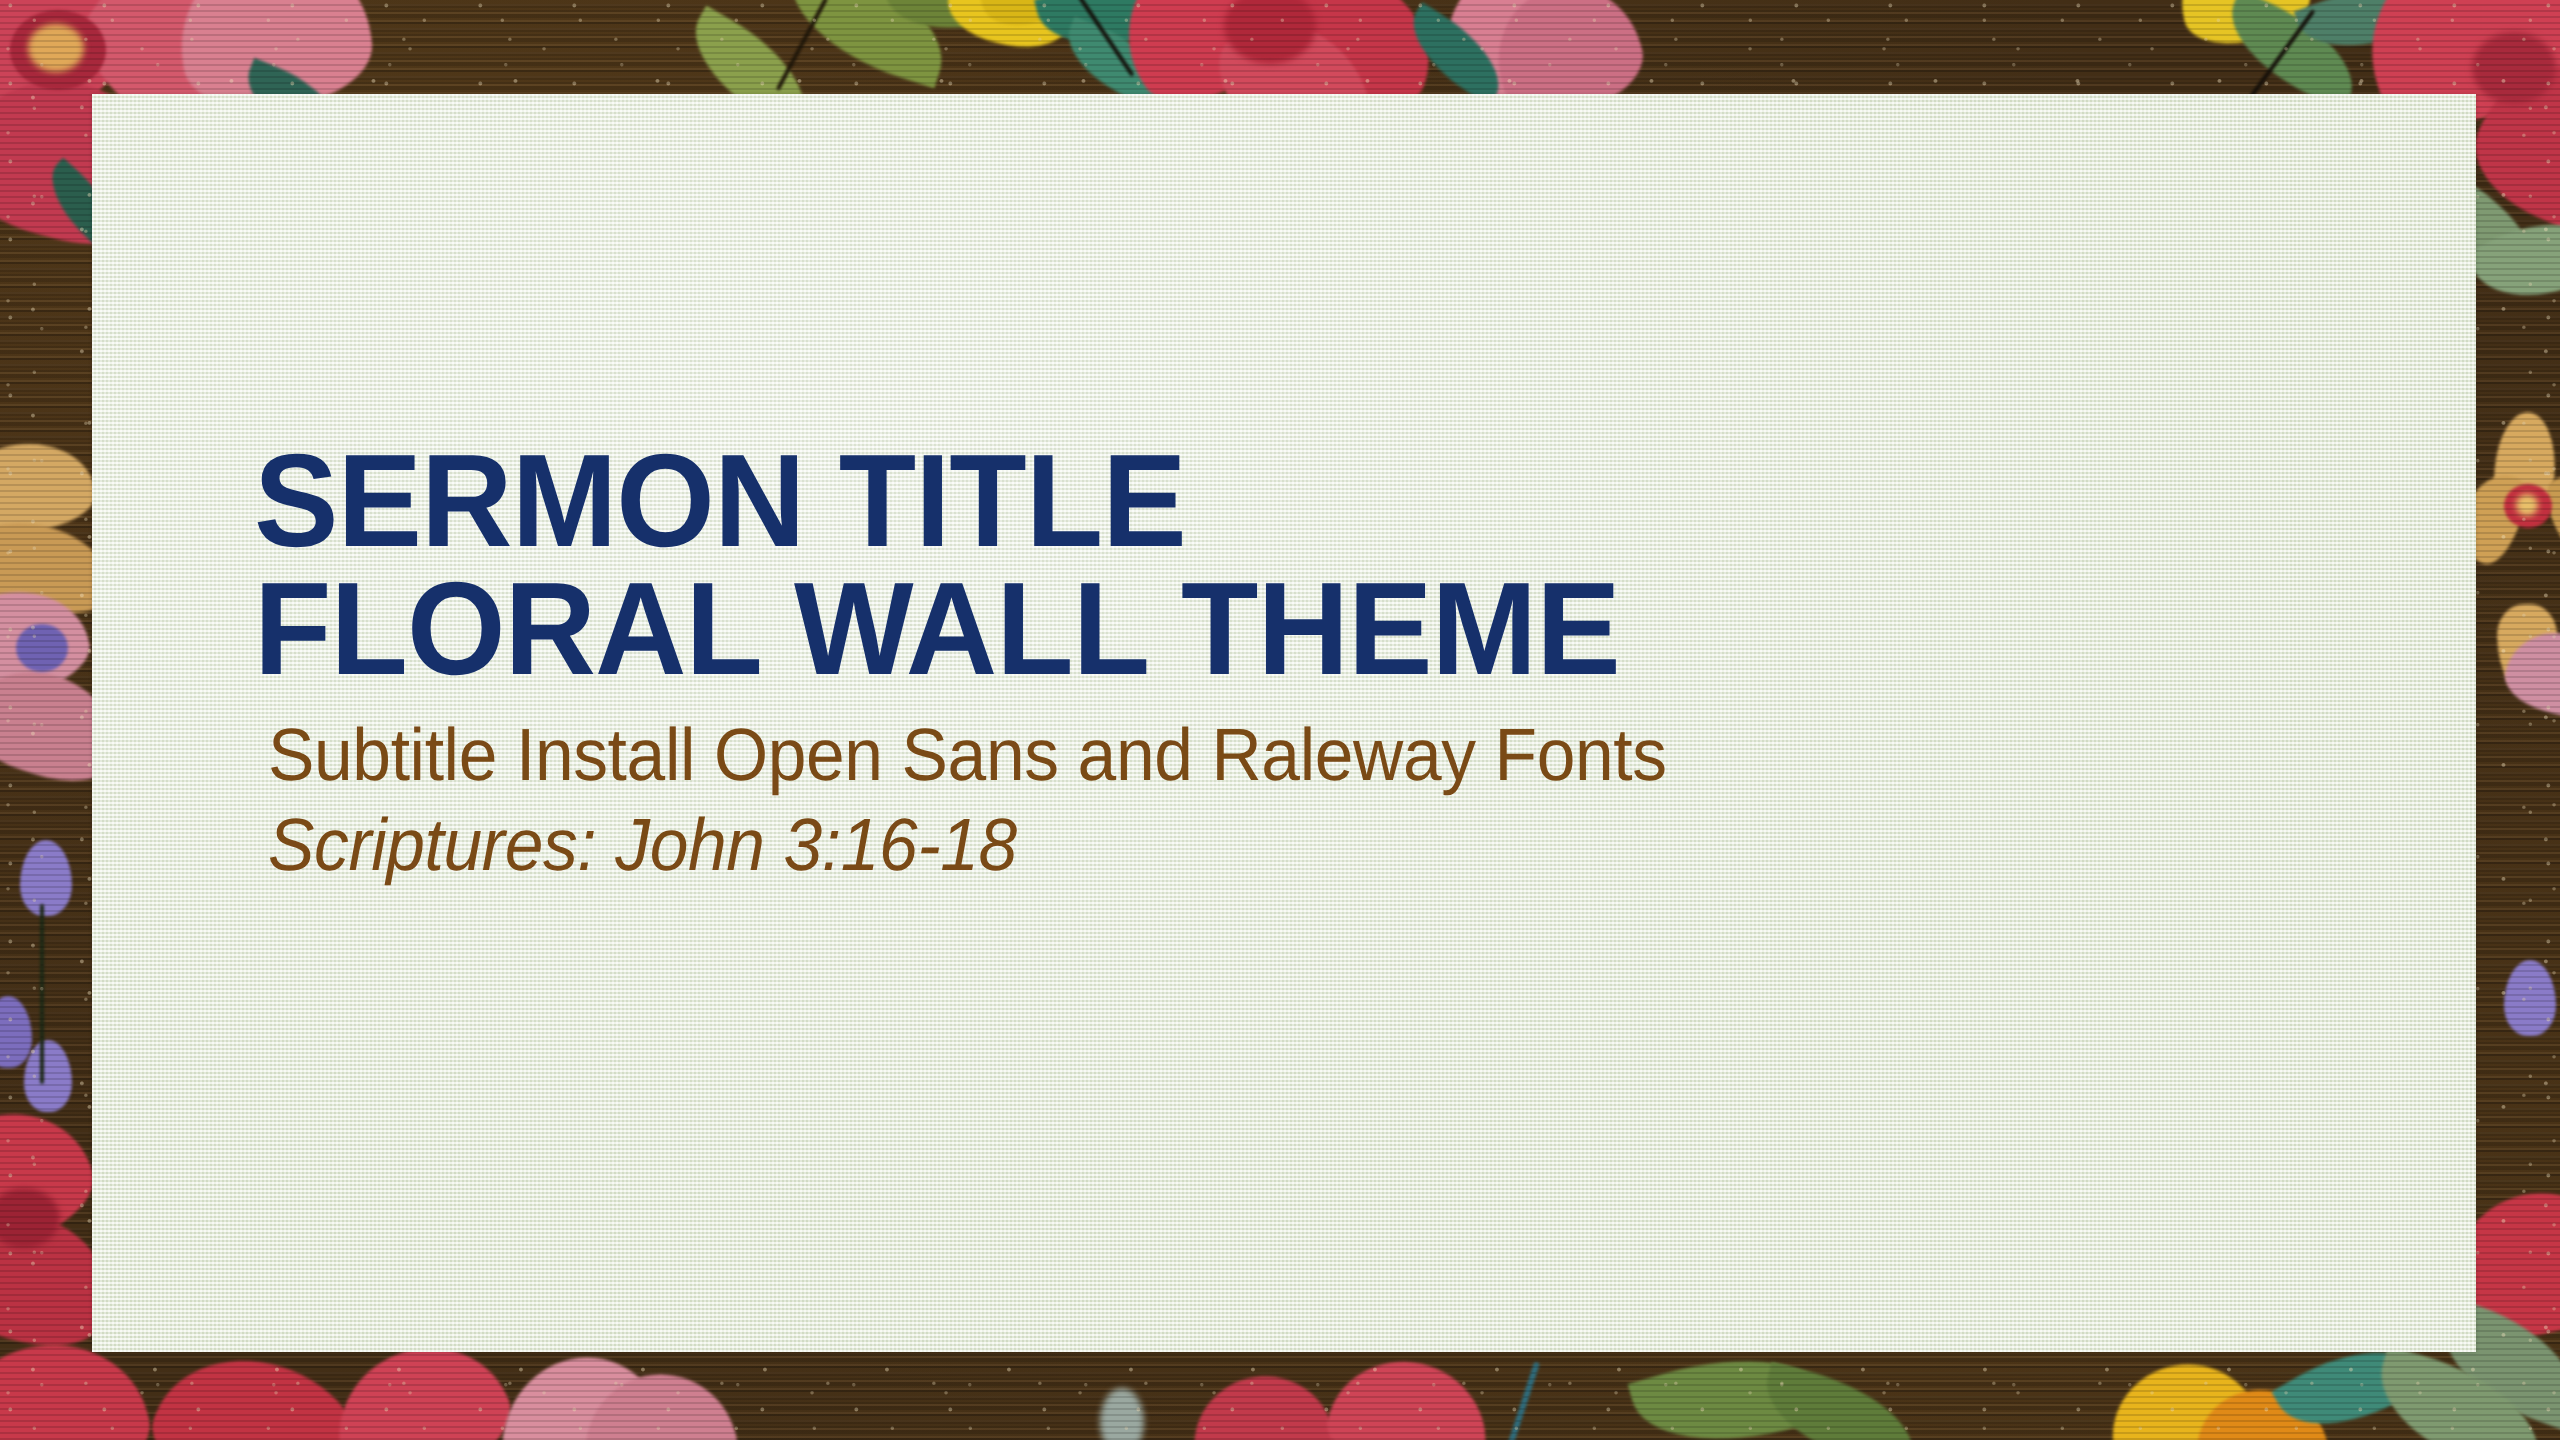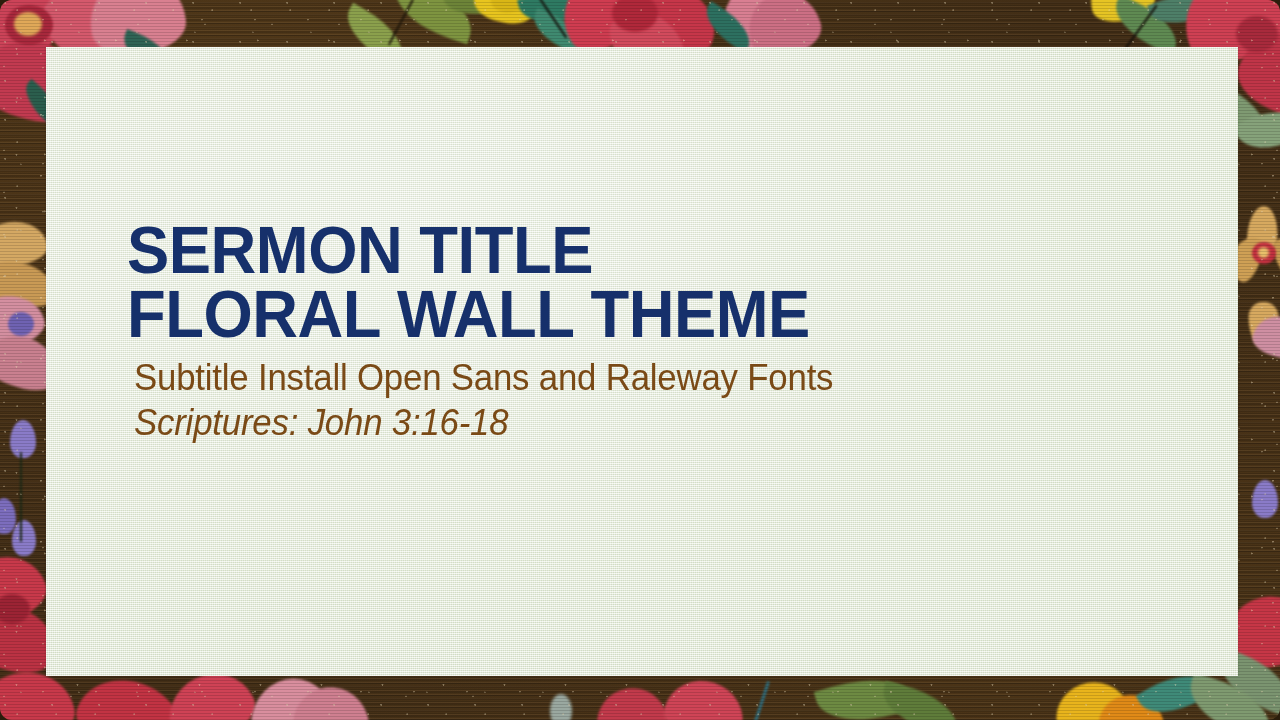--- a/index.html
+++ b/index.html
@@ -6,21 +6,20 @@
     margin: 0;
     padding: 0;
     background: #2b1d0c;
   }
   #slide {
     position: relative;
     width: 1280px;
     height: 720px;
     overflow: hidden;
     font-family: "Liberation Sans", sans-serif;
-    border-radius: 12px;
   }
 
   
   .floral-bg {
     position: absolute;
     inset: 0;
     background-color: #4a3318;
     overflow: hidden;
   }
   

